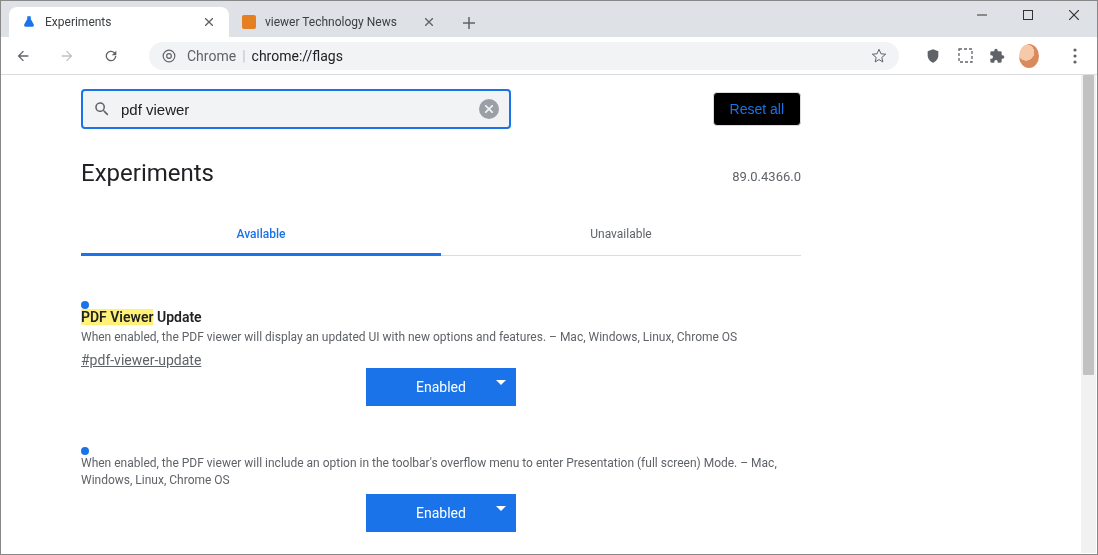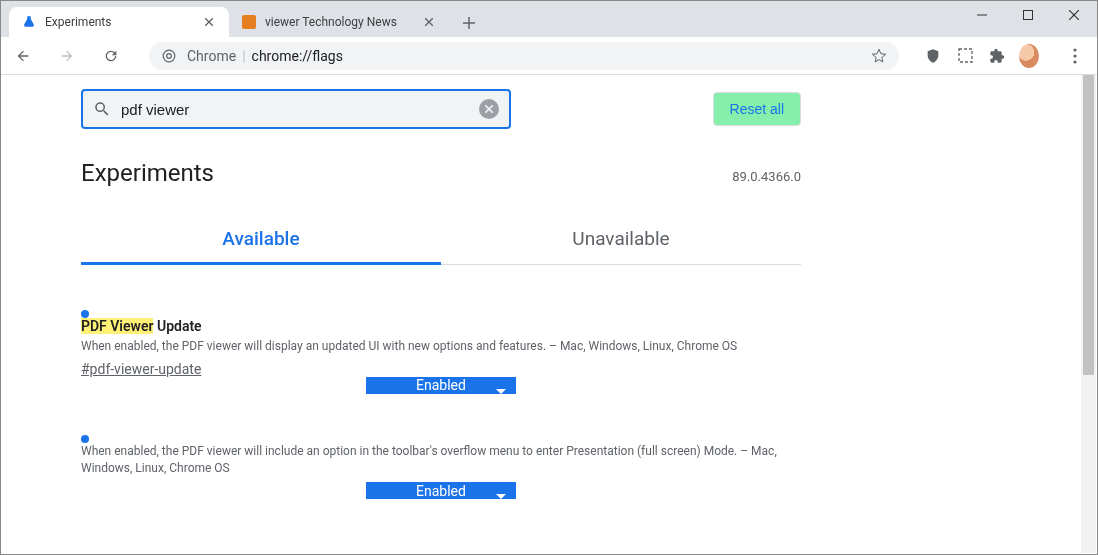--- a/index.html
+++ b/index.html
@@ -38,38 +38,38 @@
 .scrollbar-track { position: absolute; top: 74px; right: 1px; width: 15px; bottom: 1px; background: #f1f1f1; }
 .scrollbar-thumb { position: absolute; top: 0; left: 2px; right: 2px; height: 300px; background: #c1c1c1; border-radius: 1px; }
 
 .flags-wrap { max-width: 720px; margin-left: 80px; padding-top: 14px; }
 
 .search-row { display: flex; align-items: center; justify-content: space-between; margin-bottom: 30px; }
 .search-box { width: 430px; height: 40px; border: 2px solid #1a73e8; border-radius: 4px; background: #f1f3f4; display: flex; align-items: center; padding: 0 10px; }
 .search-box .si { color: #5f6368; margin-right: 10px; display:flex; }
 .search-box input { border: none; background: transparent; font-size: 15px; color: #202124; flex: 1; outline: none; }
 .search-box .clear { width: 20px; height: 20px; border-radius: 50%; background: #9aa0a6; color: #f1f3f4; display: flex; align-items: center; justify-content: center; font-size: 12px; }
-.reset-btn { border: 1px solid #dadce0; background: #86efac; color: #1a73e8; font-size: 14px; font-weight: 500; padding: 8px 16px; border-radius: 4px; }
+.reset-btn { border: 1px solid #dadce0; background: #000000; color: #1a73e8; font-size: 14px; font-weight: 500; padding: 8px 16px; border-radius: 4px; }
 
 .page-title-row { display: flex; align-items: baseline; justify-content: space-between; margin-bottom: 28px; }
 .page-title { font-size: 24px; font-weight: 400; color: #202124; }
 .build { font-size: 13px; color: #5f6368; }
 
 .tabs-nav { display: flex; border-bottom: 1px solid #dadce0; margin-bottom: 40px; }
-.tabs-nav div { flex: 1; text-align: center; padding: 12px 0; font-size: 19px; color: #5f6368; }
+.tabs-nav div { flex: 1; text-align: center; padding: 12px 0; font-size: 12px; color: #5f6368; }
 .tabs-nav div.active { color: #1a73e8; border-bottom: 3px solid #1a73e8; margin-bottom: -1px; font-weight: 500; }
 
 .flag { display: flex; margin-bottom: 36px; flex-direction: column; }
 .flag-dot { width: 8px; height: 8px; border-radius: 50%; background: #1a73e8; margin-top: 5px; margin-right: 10px; flex-shrink: 0; }
 .flag-body { flex: 1; padding-right: 20px; }
 .flag-title { font-size: 14px; font-weight: 600; color: #202124; margin-bottom: 4px; }
 .flag-title .hl { background: #fff176; }
 .flag-desc { font-size: 12px; color: #5f6368; line-height: 1.4; margin-bottom: 6px; }
 .flag-id { font-size: 14px; color: #5f6368; text-decoration: underline; }
-.flag-select { width: 150px; height: 17px; background: #1a73e8; color: #fff; display: flex; align-items: center; justify-content: center; position: relative; font-size: 14px; align-self: center; flex-shrink: 0; }
+.flag-select { width: 150px; height: 38px; background: #1a73e8; color: #fff; display: flex; align-items: center; justify-content: center; position: relative; font-size: 14px; align-self: center; flex-shrink: 0; }
 .flag-select::after { content: ""; position: absolute; right: 10px; top: 12px; border-left: 5px solid transparent; border-right: 5px solid transparent; border-top: 5px solid #fff; }
 
 svg { display: block; }
 </style>
 </head>
 <body>
 
 <div class="window-controls">
   <span>
       <svg width="10" height="10">

